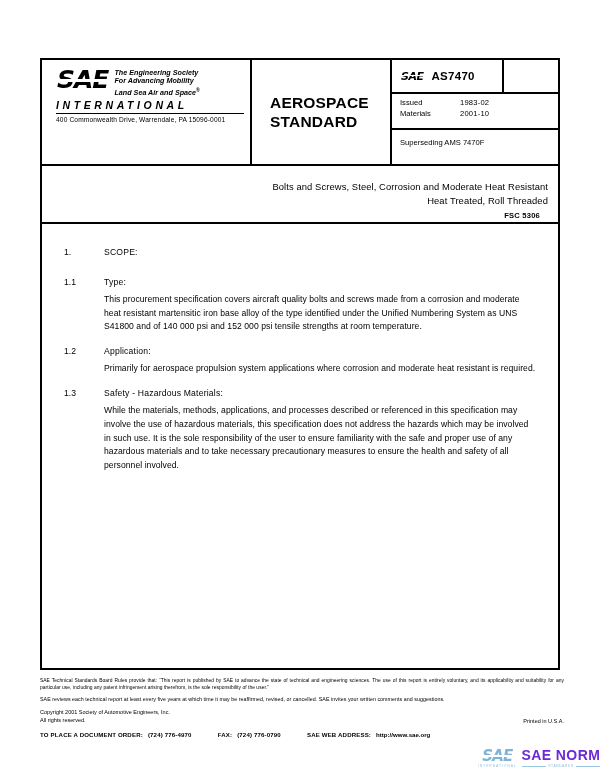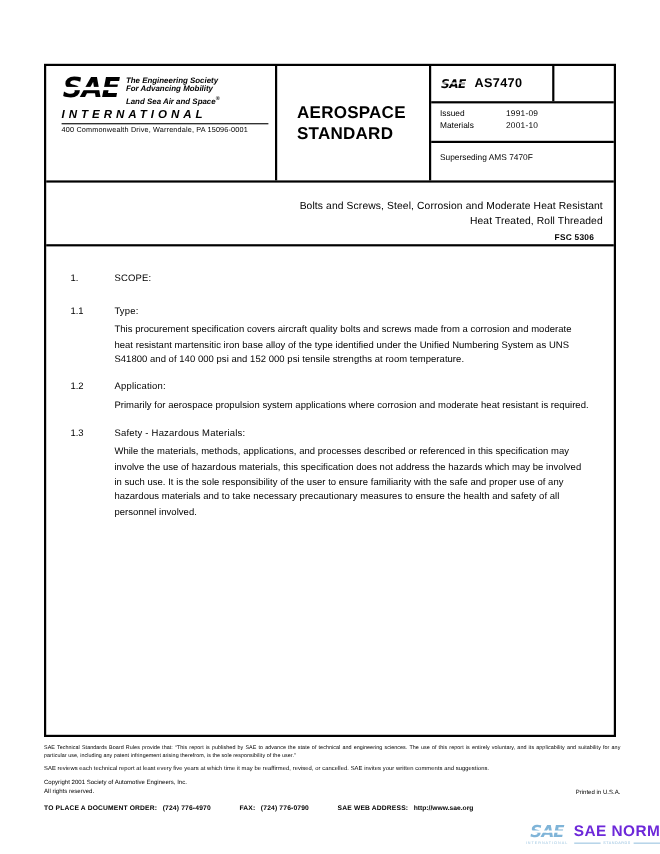--- a/index.html
+++ b/index.html
@@ -399,21 +399,21 @@
         <div class="rc-top">
           <div class="rc-num">
             <span class="sae-mark-sm">SAE</span>
             <span class="doc-number">AS7470</span>
           </div>
           <div class="rc-blank"></div>
         </div>
         <div class="rc-dates">
           <div class="date-row">
             <span class="date-label">Issued</span>
-            <span class="date-value">1991-09</span>
+            <span class="date-value">1983-02</span>
           </div>
           <div class="date-row">
             <span class="date-label">Materials</span>
             <span class="date-value">2001-10</span>
           </div>
         </div>
         <div class="rc-super">
           <span>Superseding AMS 7470F</span>
         </div>
       </div>

